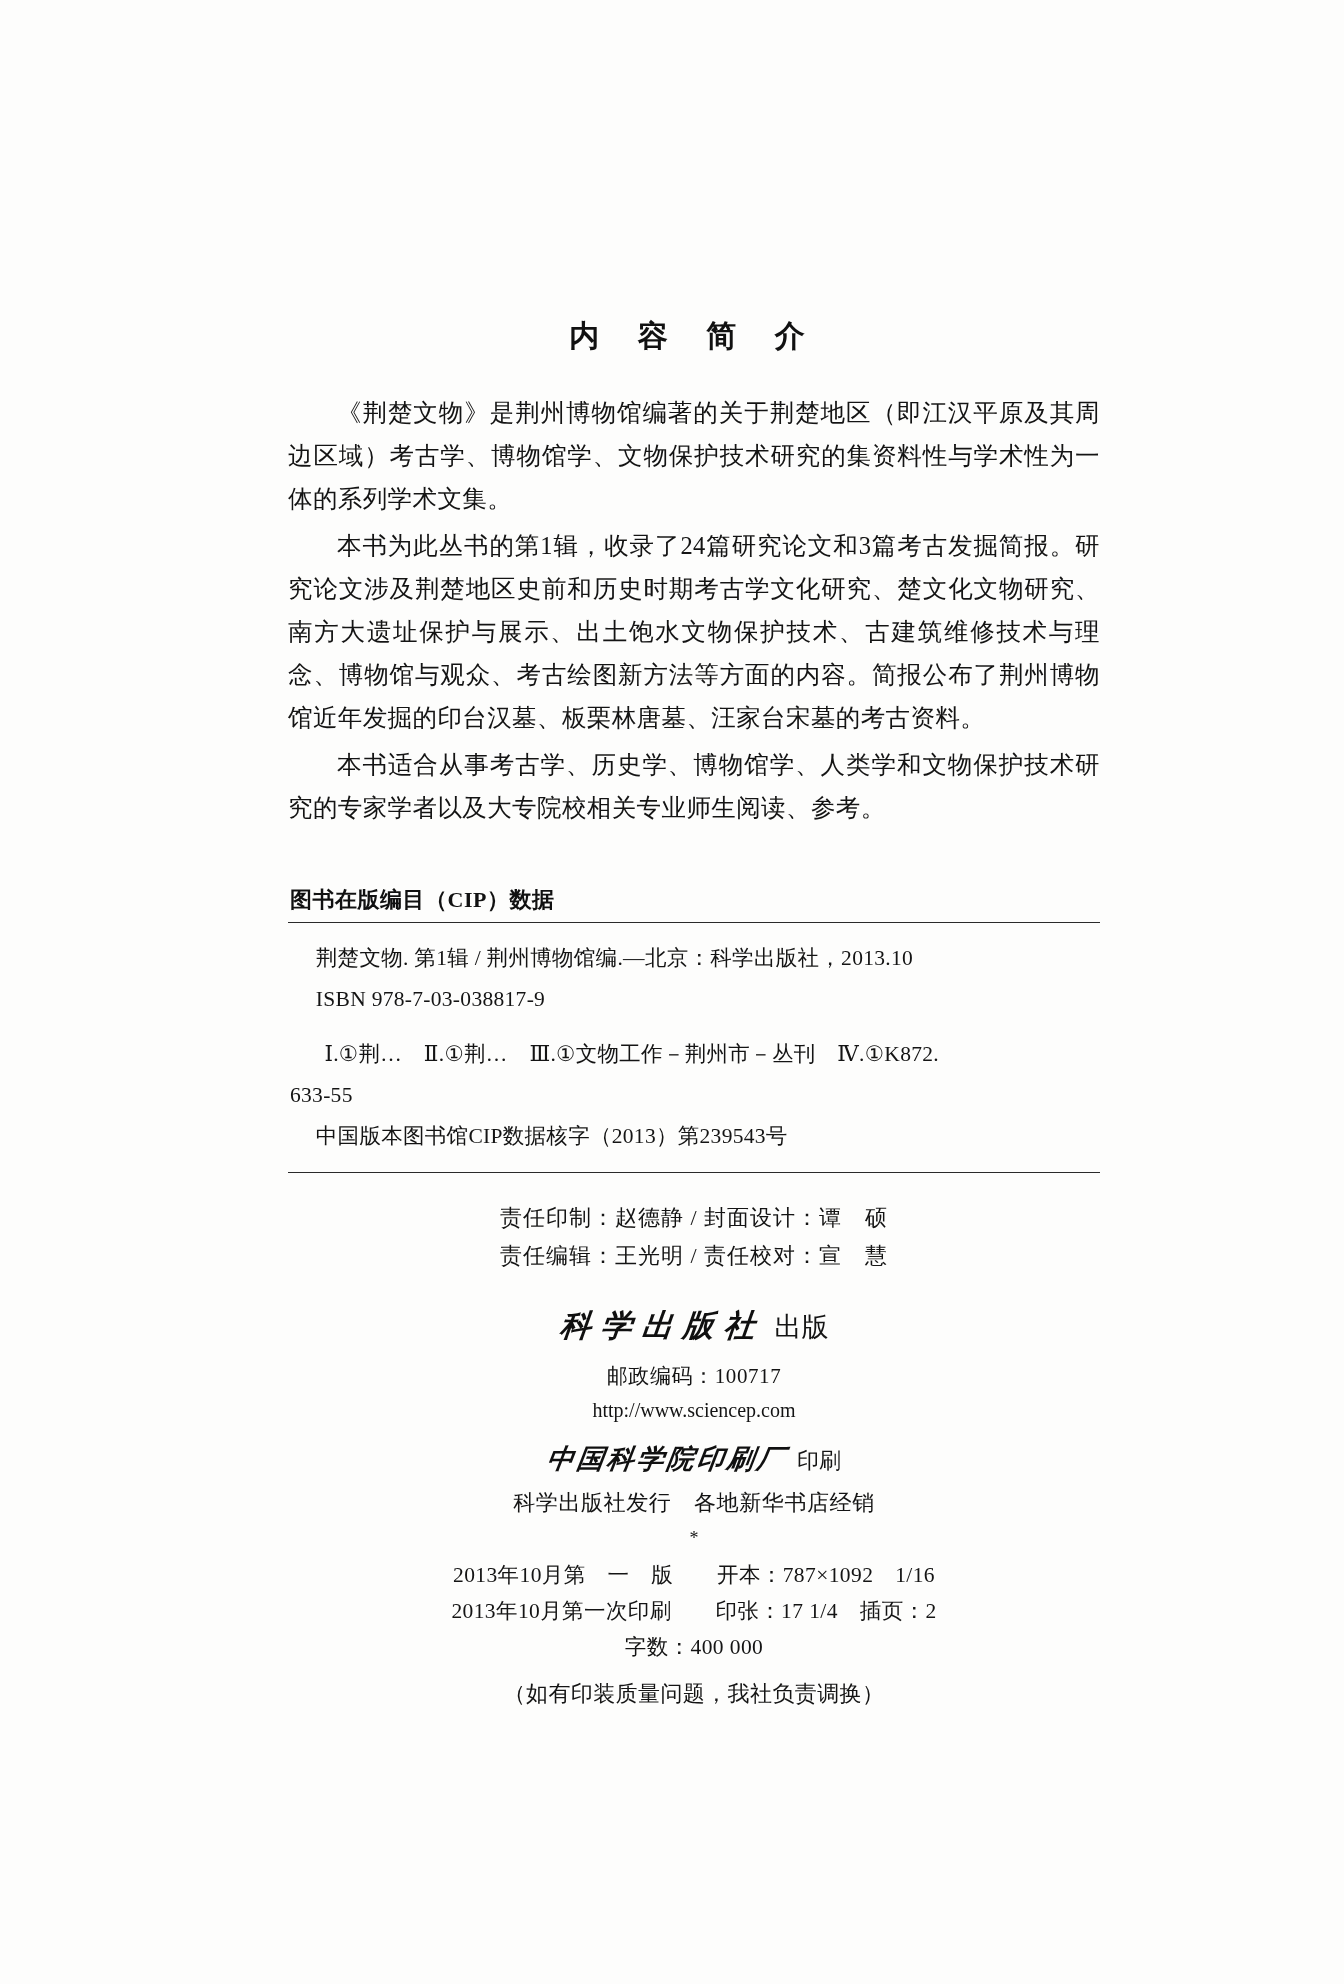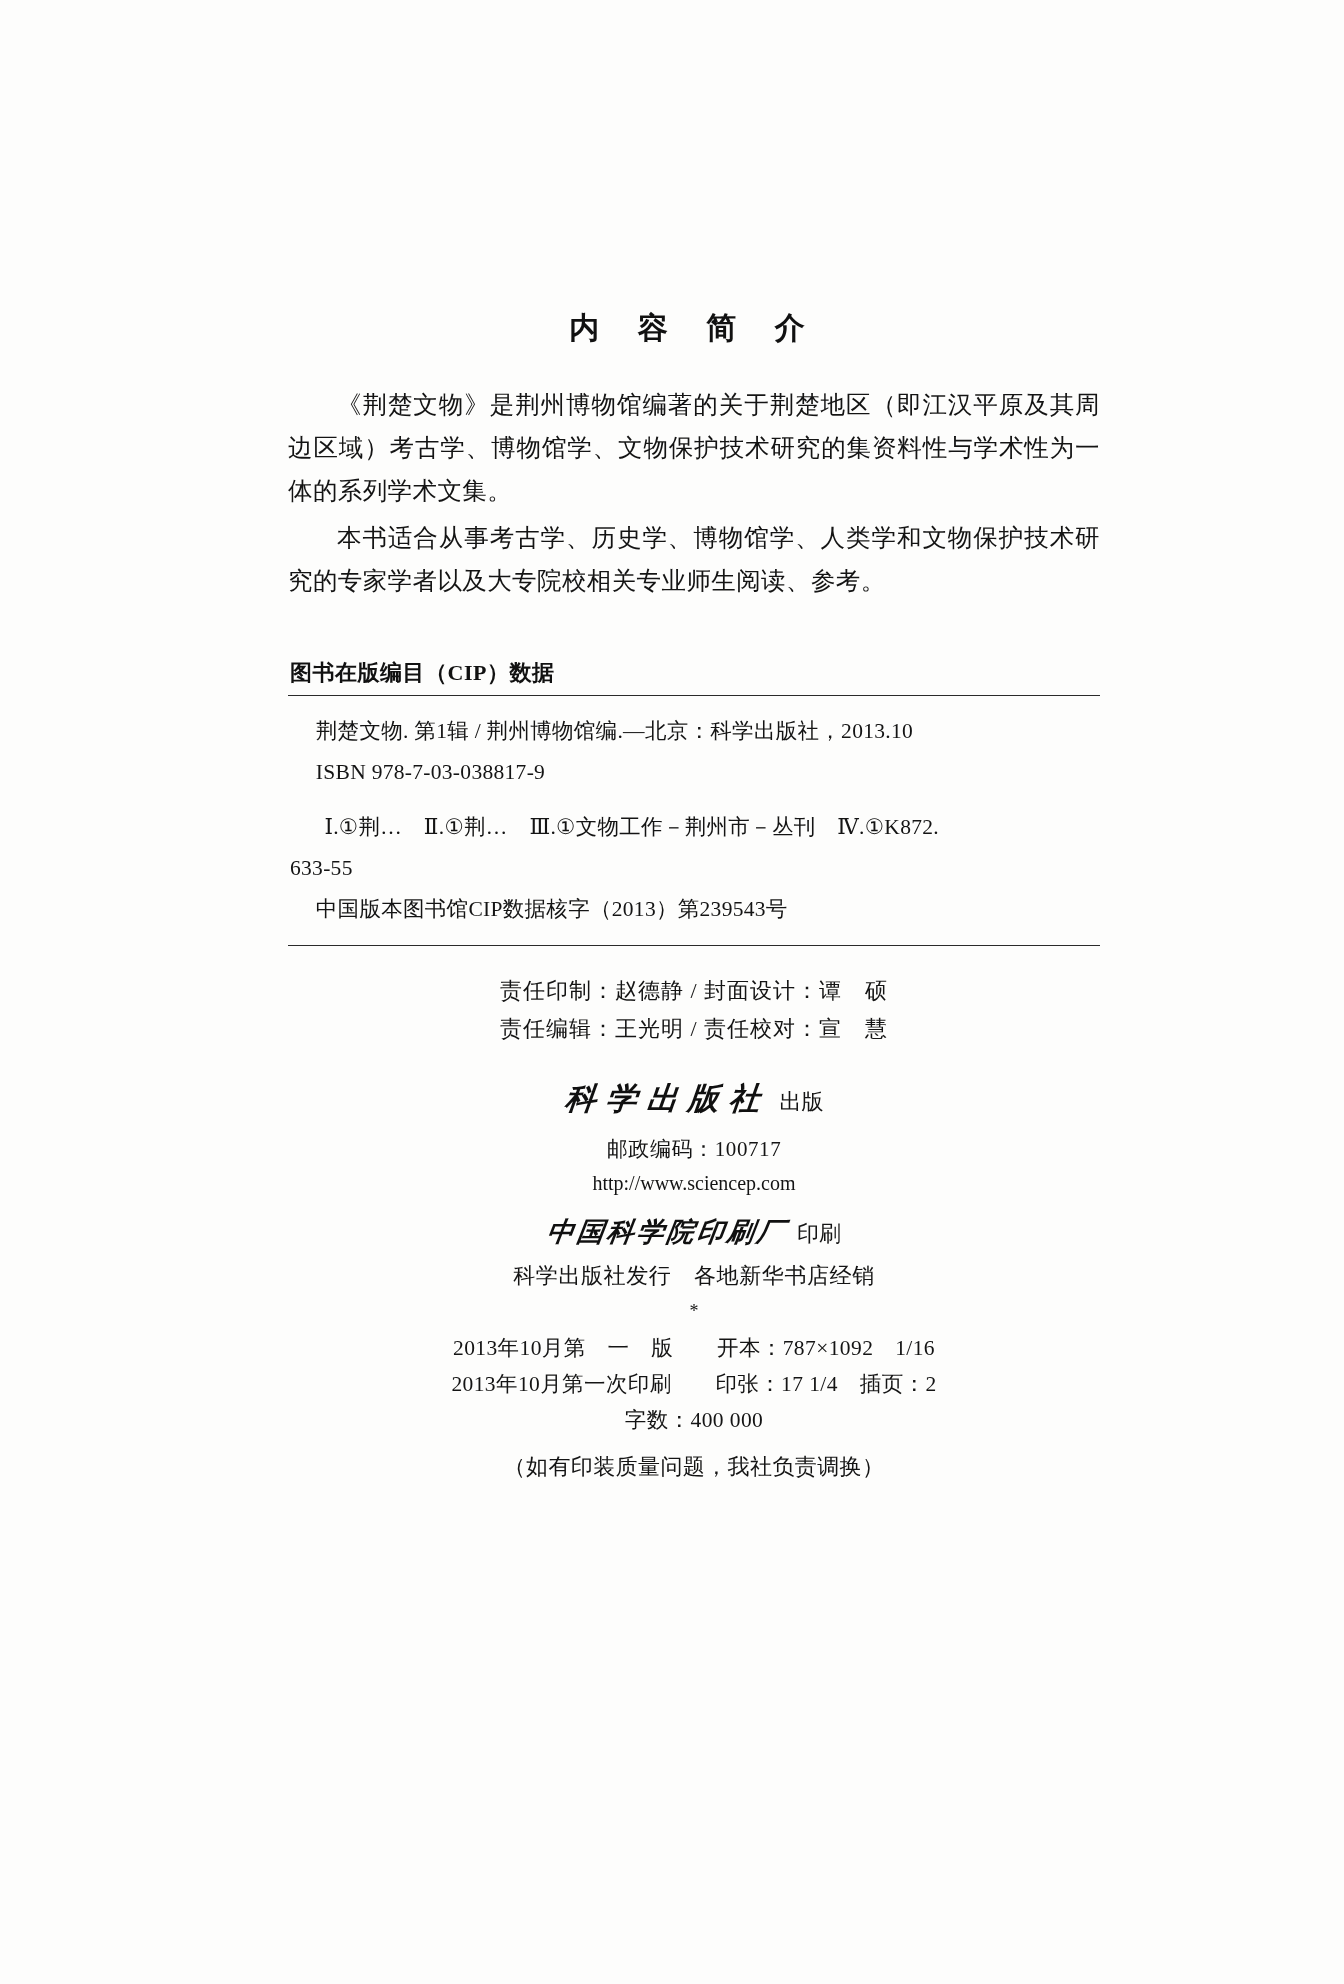--- a/index.html
+++ b/index.html
@@ -18,21 +18,21 @@
   .page {
     position: absolute;
     left: 0; top: 0;
     width: 1344px;
     height: 1984px;
     background: #fdfdfc;
   }
   .content {
     position: absolute;
     left: 288px;
-    top: 308px;
+    top: 316px;
     width: 812px;
   }
 
   
   .section-title {
     text-align: center;
     font-size: 30px;
     font-weight: bold;
     letter-spacing: 14px;
     margin: 0 0 34px 0;
@@ -111,21 +111,21 @@
   .pub-logo-text {
     font-family: "DejaVu Serif", serif;
     font-size: 31px;
     font-weight: bold;
     font-style: italic;
     letter-spacing: 10px;
     color: #101010;
     transform: skewX(-6deg);
   }
   .pub-suffix {
-    font-size: 22px;
+    font-size: 27px;
     color: #141414;
   }
   .pub-line {
     font-size: 21px;
     line-height: 34px;
     color: #141414;
     letter-spacing: 0.6px;
   }
   .pub-url {
     font-family: "Liberation Serif", serif;
@@ -196,20 +196,21 @@
 </style>
 </head>
 <body>
 
 <div class="page">
   <div class="content">
 
     <h1 class="section-title">内 容 简 介</h1>
 
     <p class="para">《荆楚文物》是荆州博物馆编著的关于荆楚地区（即江汉平原及其周边区域）考古学、博物馆学、文物保护技术研究的集资料性与学术性为一体的系列学术文集。</p>
+    <p class="para">本书为此丛书的第1辑，收录了24篇研究论文和3篇考古发掘简报。研究论文涉及荆楚地区史前和历史时期考古学文化研究、楚文化文物研究、南方大遗址保护与展示、出土饱水文物保护技术、古建筑维修技术与理念、博物馆与观众、考古绘图新方法等方面的内容。简报公布了荆州博物馆近年发掘的印台汉墓、板栗林唐墓、汪家台宋墓的考古资料。</p>
     <p class="para">本书适合从事考古学、历史学、博物馆学、人类学和文物保护技术研究的专家学者以及大专院校相关专业师生阅读、参考。</p>
 
     <div class="cip">
       <div class="cip-heading">图书在版编目（CIP）数据</div>
       <hr class="rule">
       <div class="cip-body">
         <div class="cip-line indent">荆楚文物. 第1辑 / 荆州博物馆编.—北京：科学出版社，2013.10</div>
         <div class="cip-line indent">ISBN 978-7-03-038817-9</div>
         <div class="cip-line indent2">Ⅰ.①荆…　Ⅱ.①荆…　Ⅲ.①文物工作－荆州市－丛刊　Ⅳ.①K872.</div>
         <div class="cip-line">633-55</div>

